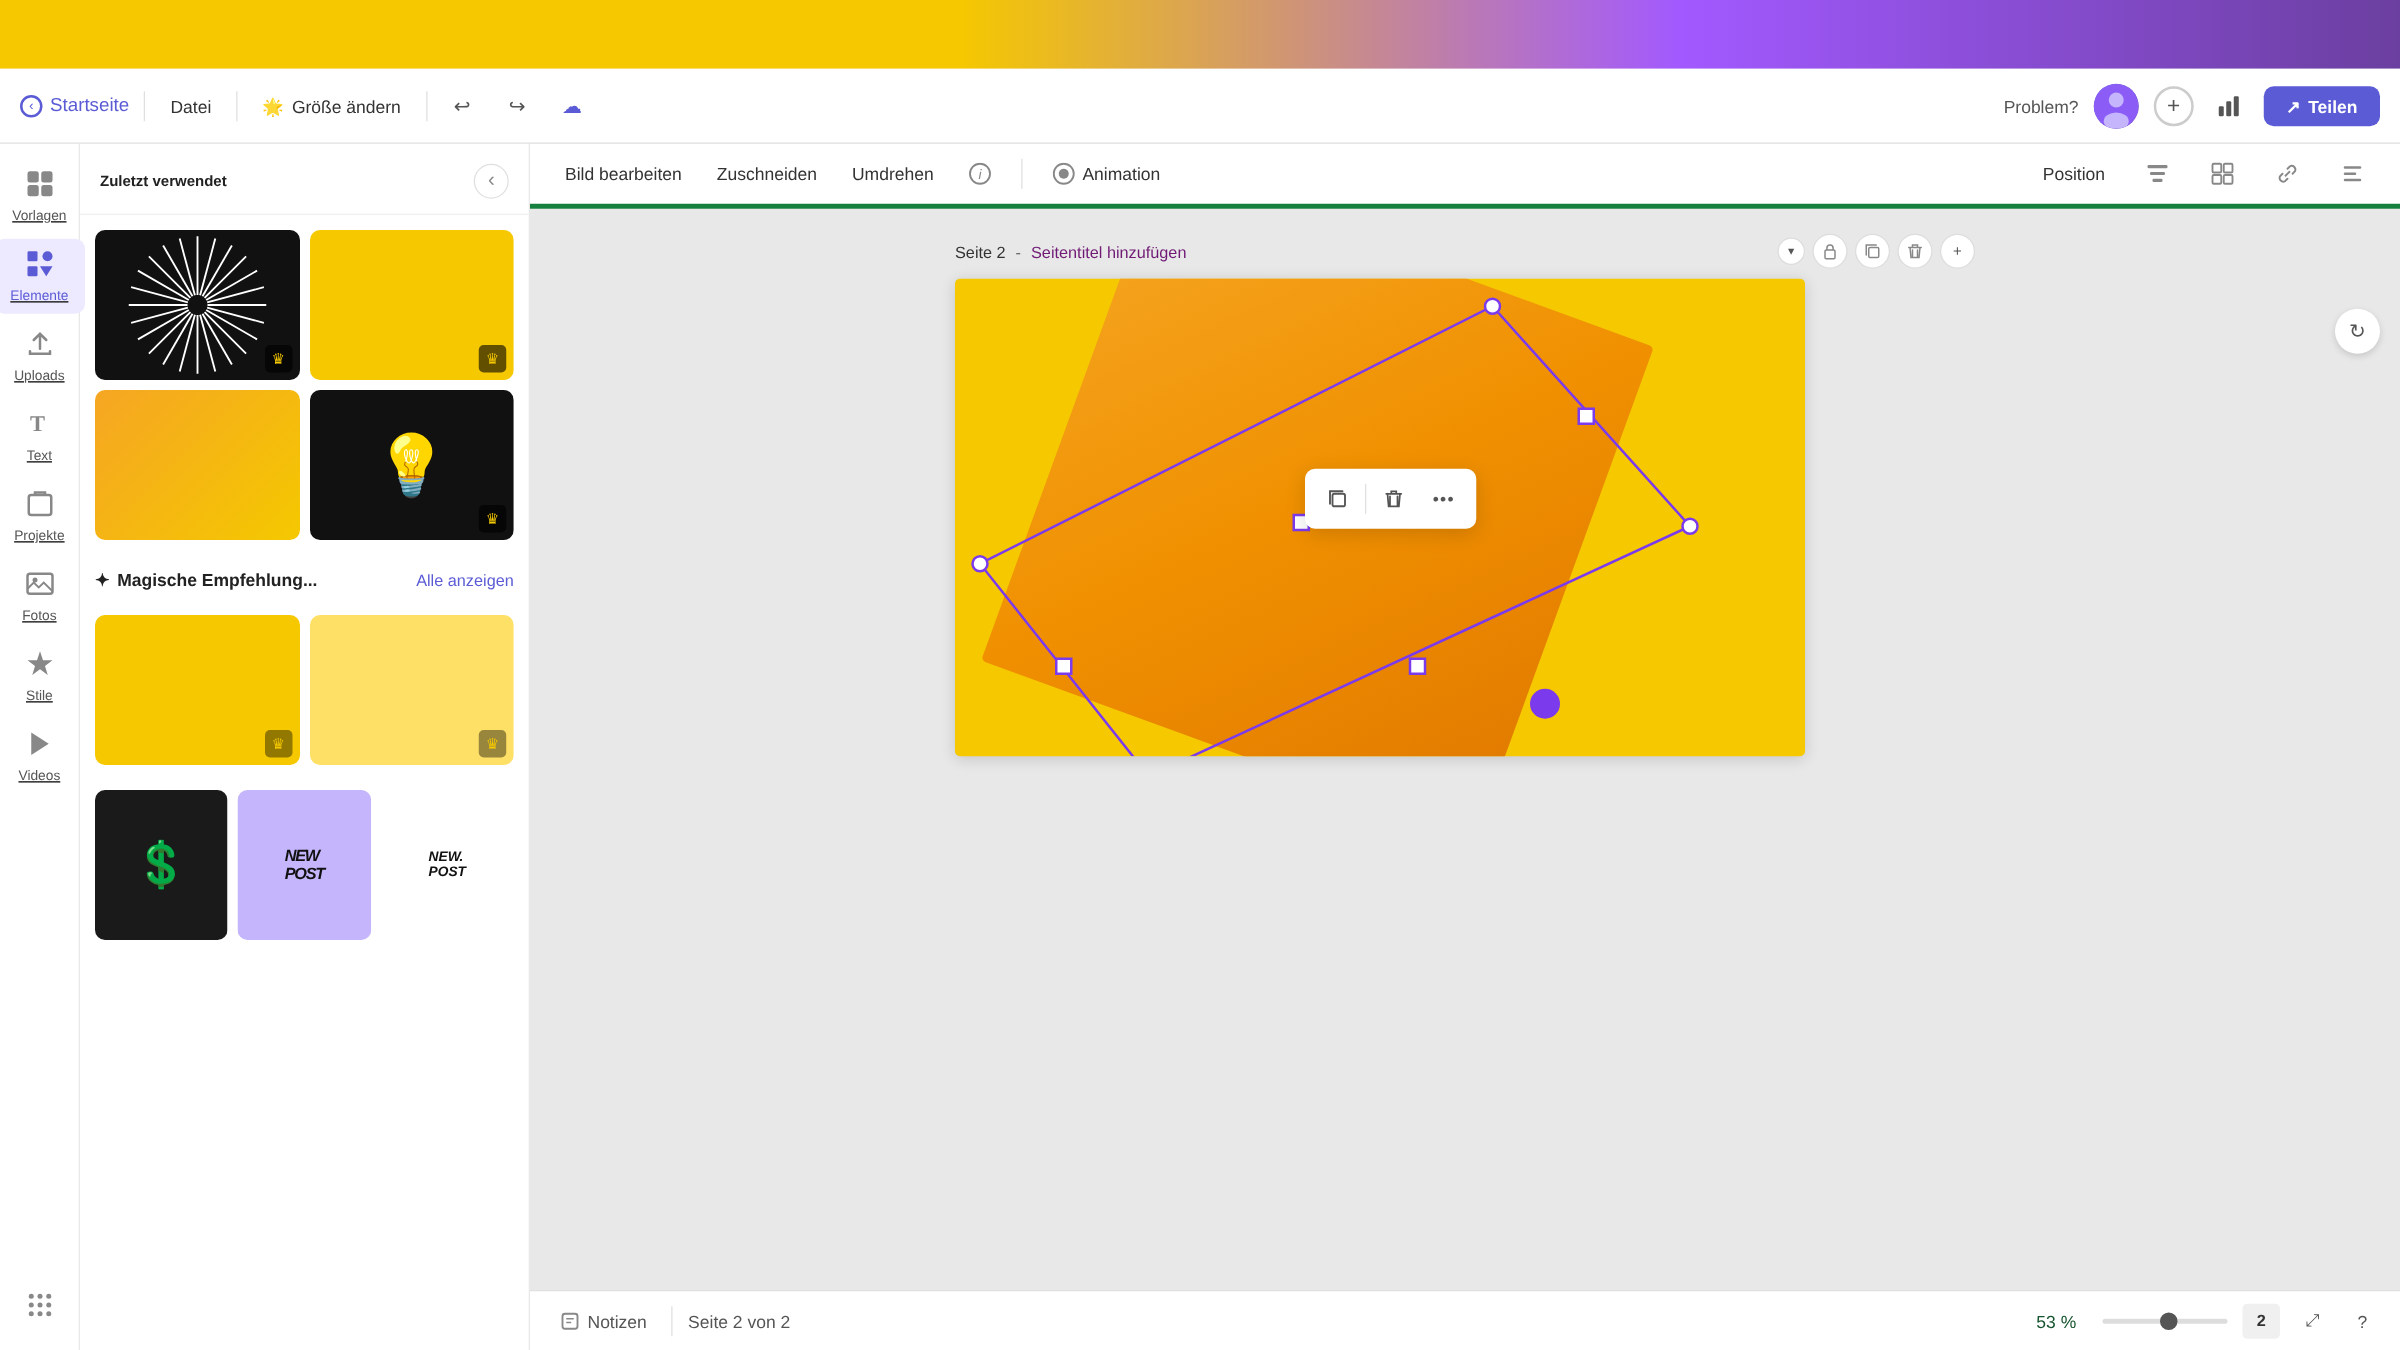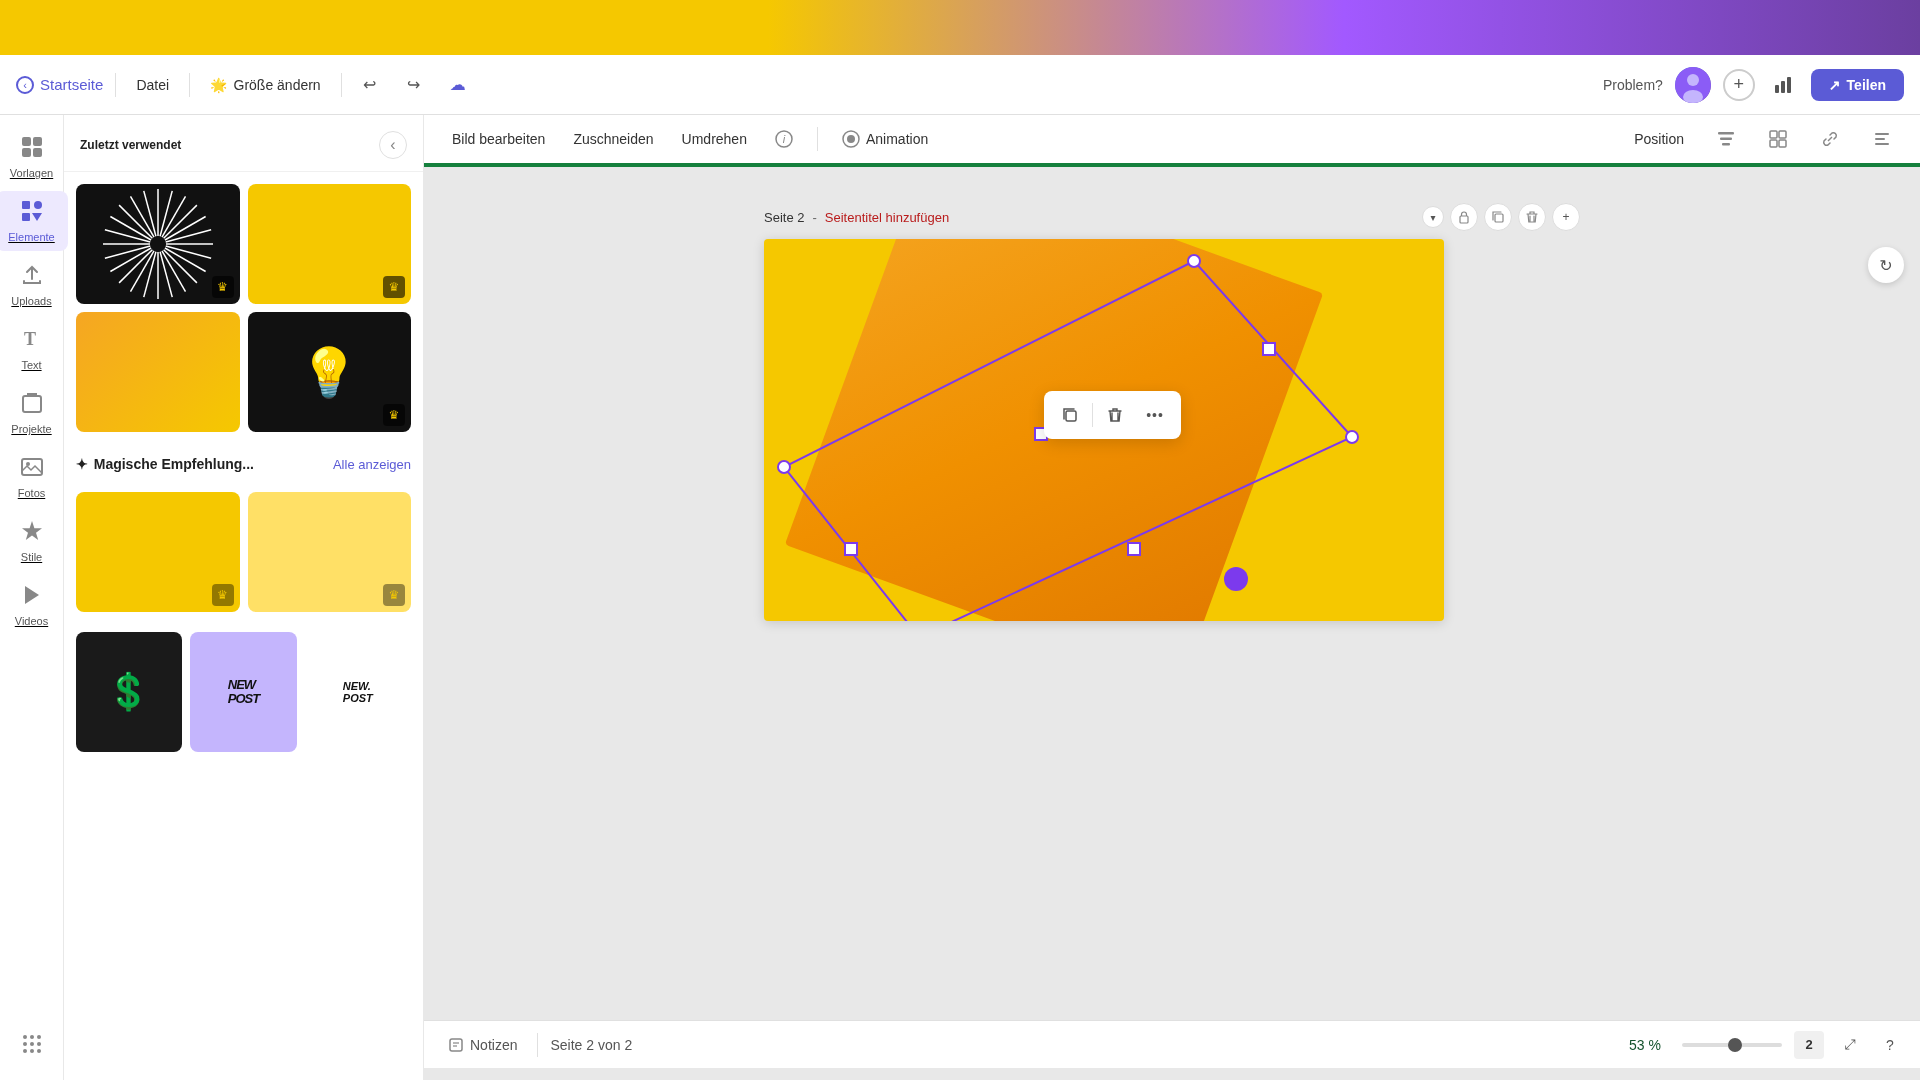--- a/index.html
+++ b/index.html
@@ -428,34 +428,33 @@
       align-items: flex-start;
       padding: 20px;
       height: calc(100% - 52px);
       overflow: auto;
     }
 
     
     .page-area {
       position: relative;
       width: 816px;
-      margin-top: 16px;
     }
 
     .page-label {
       font-size: 13px;
       color: #666;
       margin-bottom: 8px;
       display: flex;
       align-items: center;
       gap: 8px;
     }
 
     .page-label-text { color: #333; font-weight: 500; }
-    .page-label-sub { color: #b91c1c; }
+    .page-label-sub { color: #701a75; }
 
     .page-controls {
       display: flex;
       align-items: center;
       gap: 6px;
       margin-left: auto;
     }
 
     .page-control-btn {
       width: 28px;
@@ -548,21 +547,21 @@
       cursor: pointer;
       color: #666;
       font-size: 14px;
       font-weight: 500;
       gap: 6px;
     }
 
     
     .status-bar {
       position: absolute;
-      bottom: 12px;
+      bottom: 0;
       left: 0;
       right: 0;
       height: 48px;
       background: #fff;
       border-top: 1px solid #e0e0e0;
       display: flex;
       align-items: center;
       padding: 0 16px;
       gap: 12px;
       z-index: 20;

